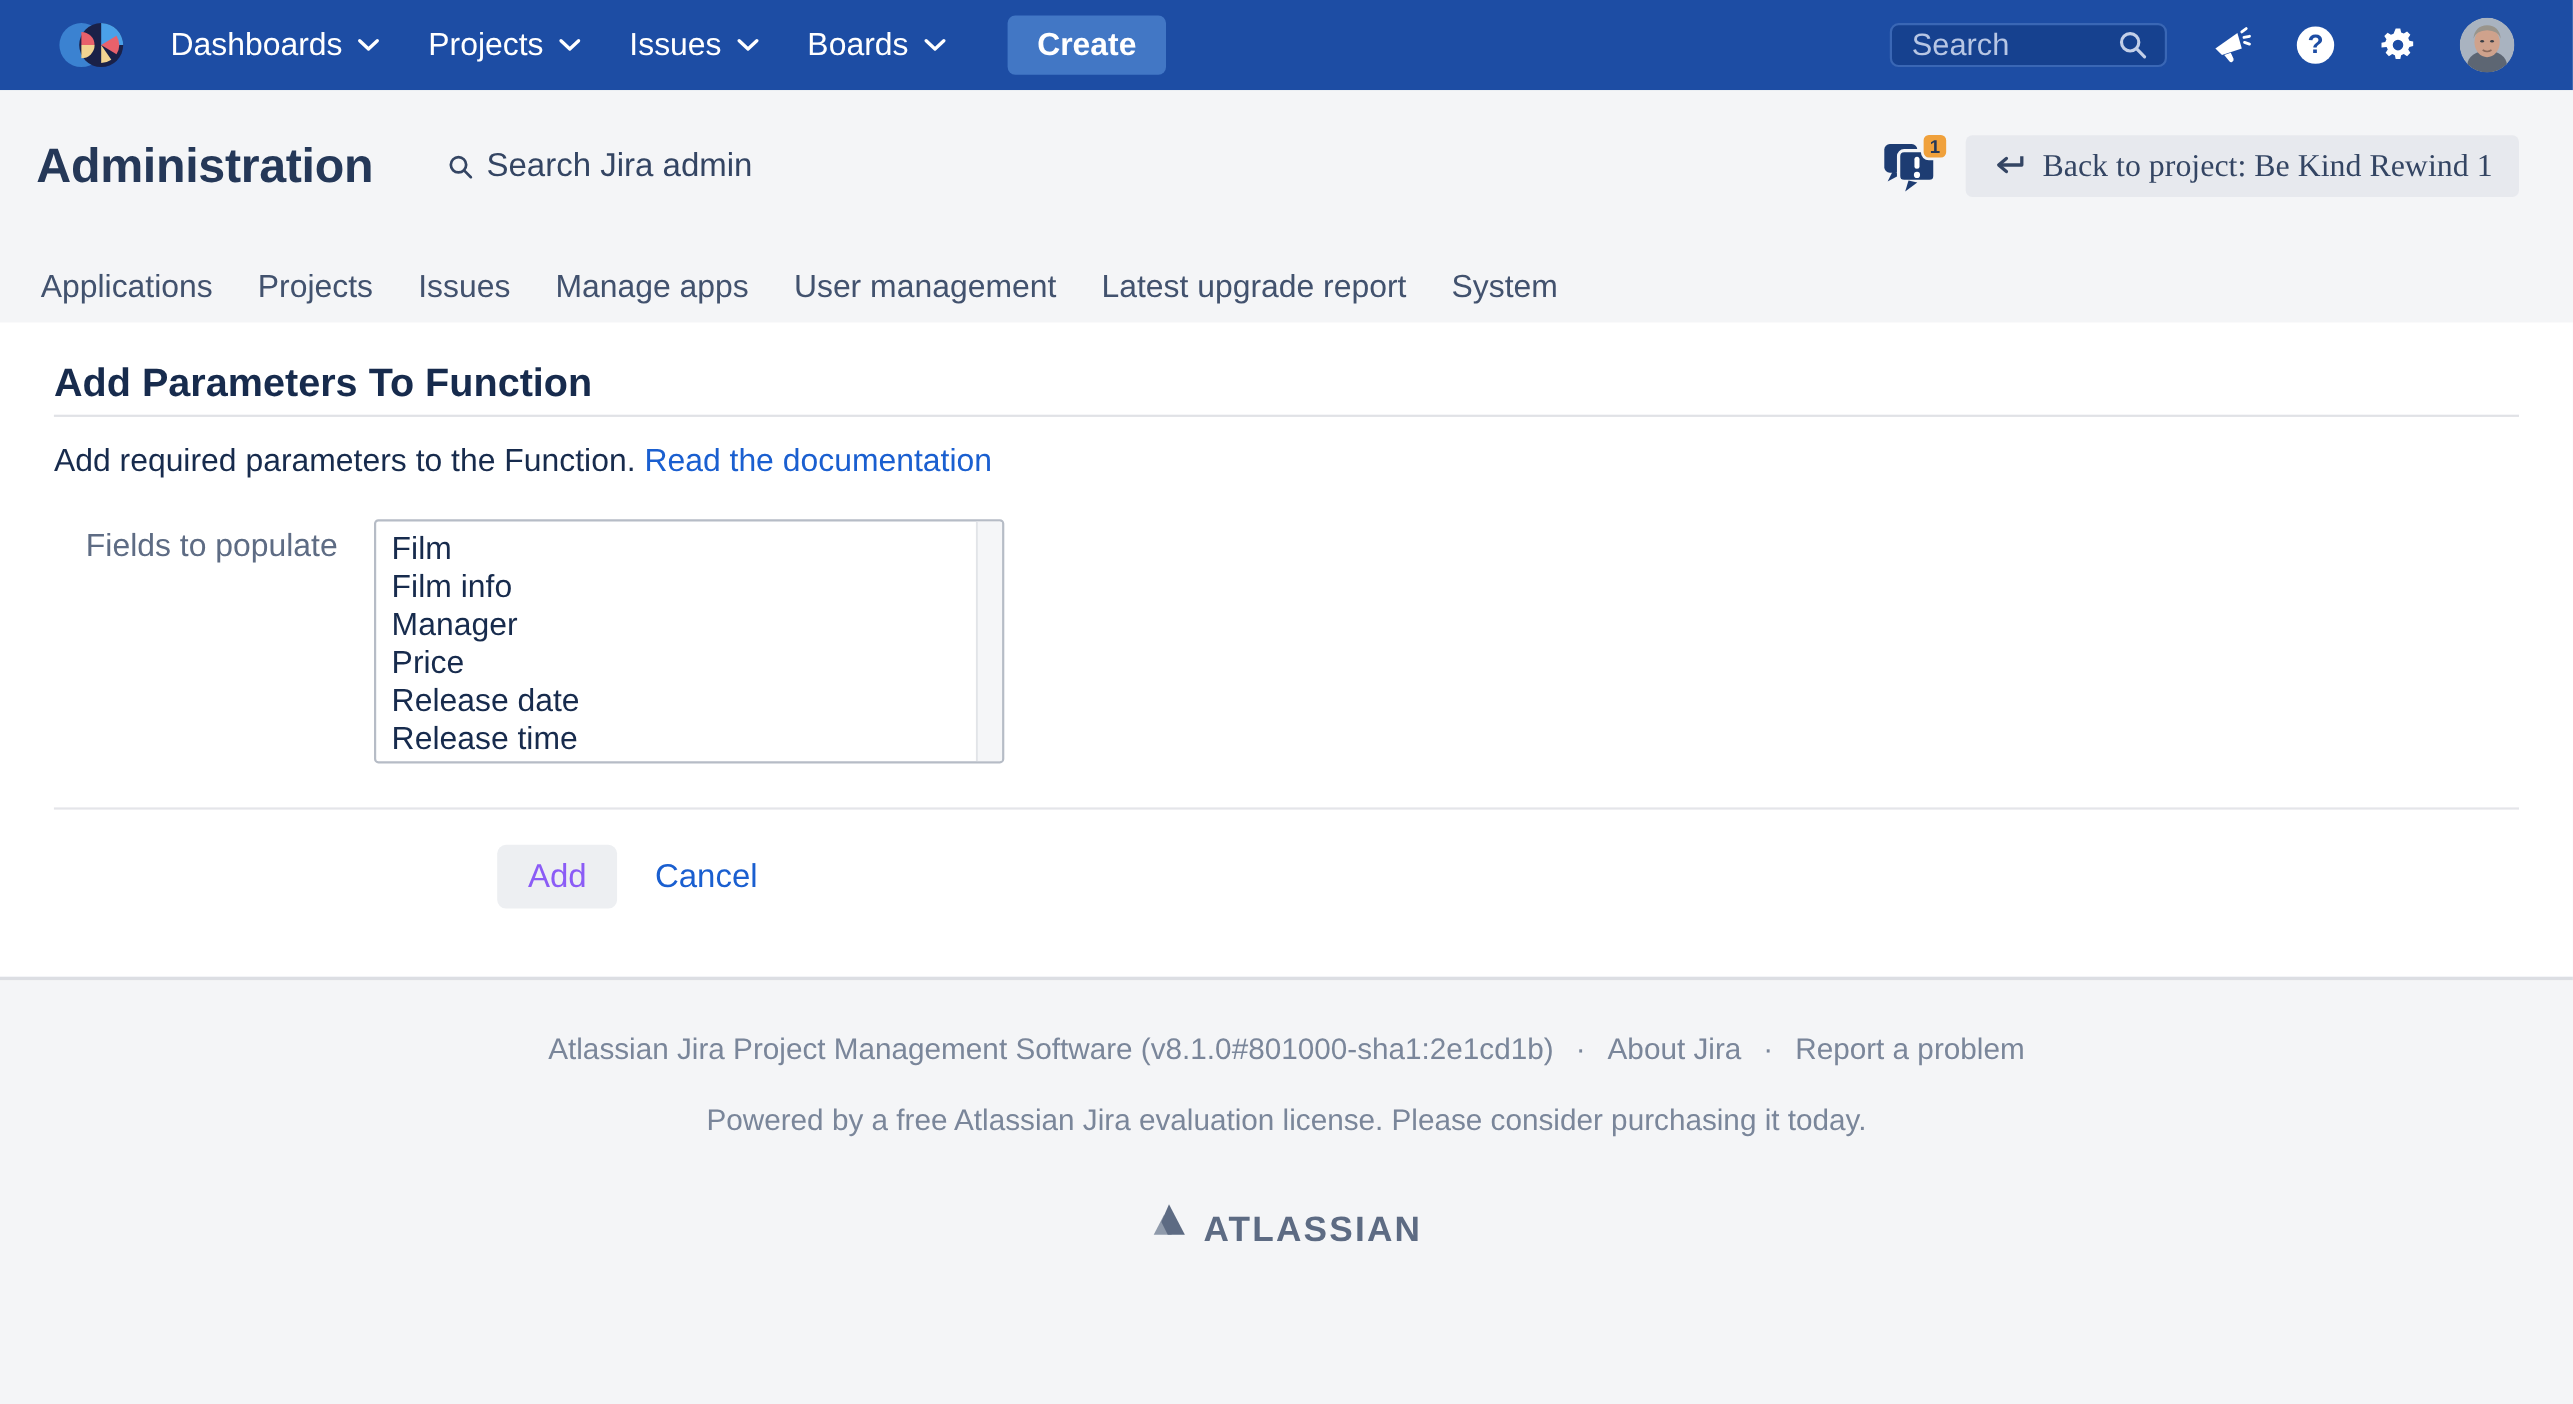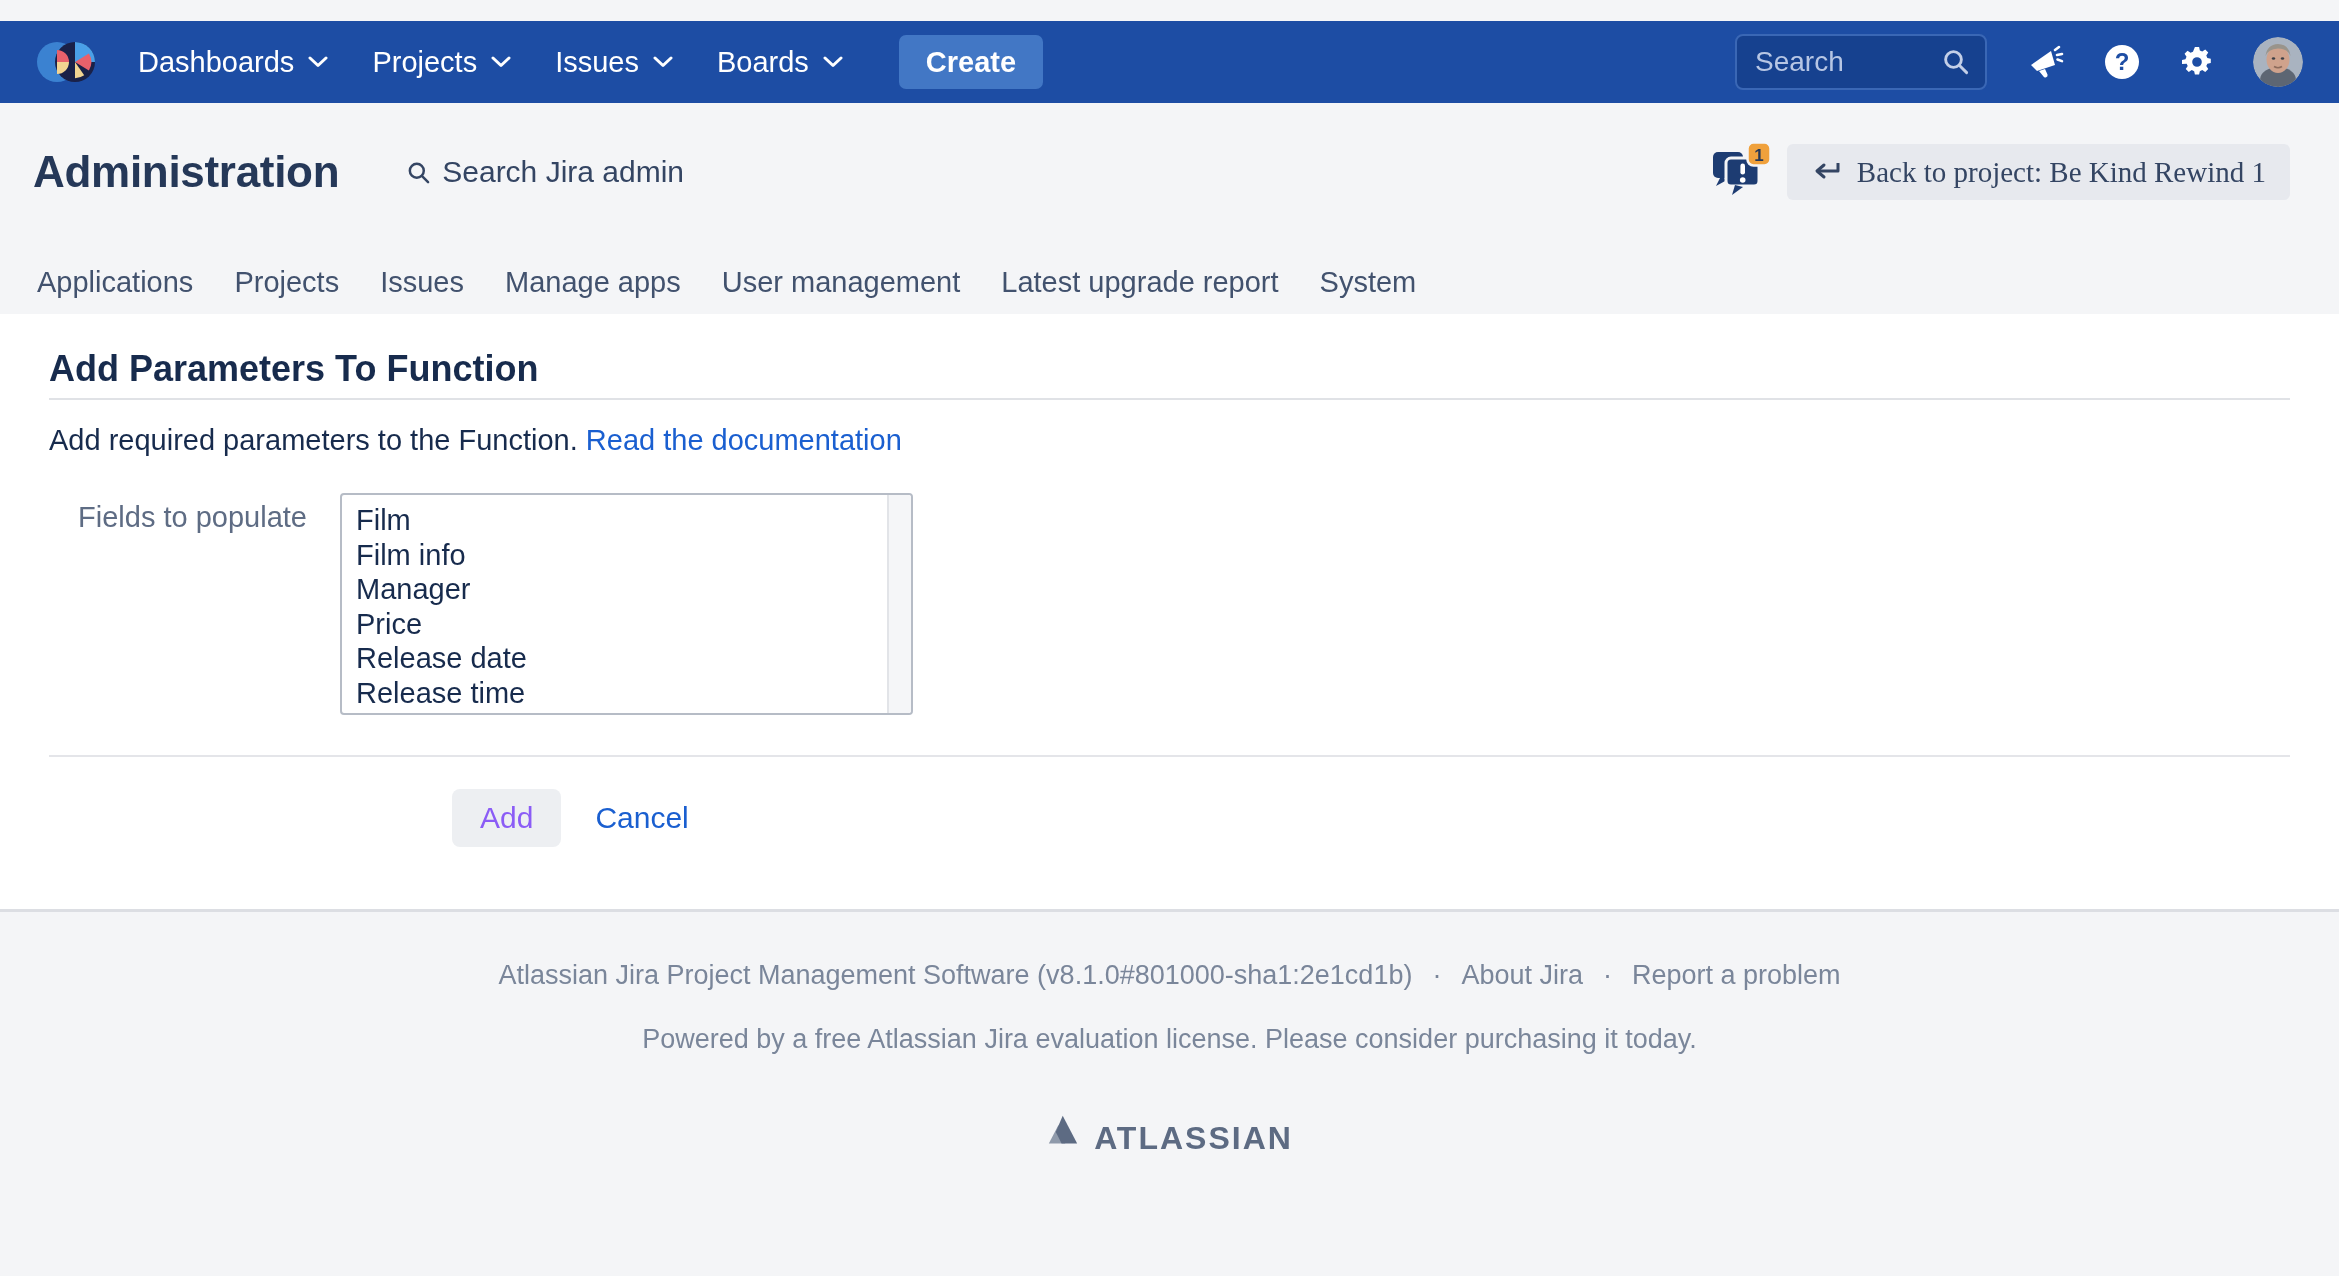--- a/index.html
+++ b/index.html
@@ -9,22 +9,21 @@
     background: #f4f5f7;
     color: #172b4d;
   }
 
   
   .navbar {
     height: 82px;
     background: #1d4da4;
     display: flex;
     align-items: center;
-    padding: 0 36px;
-    margin-top: 21px;
+    padding: 0 53px;
   }
   .nav-logo { width: 60px; height: 54px; flex: 0 0 auto; cursor: pointer; }
   .nav-menu {
     display: flex;
     align-items: center;
     color: #ffffff;
     font-size: 29px;
     margin-left: 44px;
     cursor: pointer;
     white-space: nowrap;
@@ -42,21 +41,21 @@
     border: none;
     border-radius: 7px;
     display: flex;
     align-items: center;
     cursor: pointer;
     font-family: inherit;
   }
   .nav-right { margin-left: auto; display: flex; align-items: center; }
   .nav-search {
     width: 252px;
-    height: 56px;
+    height: 40px;
     background: #16418f;
     border: 2px solid #3a67b5;
     border-radius: 8px;
     display: flex;
     align-items: center;
     padding: 0 14px 0 18px;
   }
   .nav-search input {
     flex: 1;
     min-width: 0;

